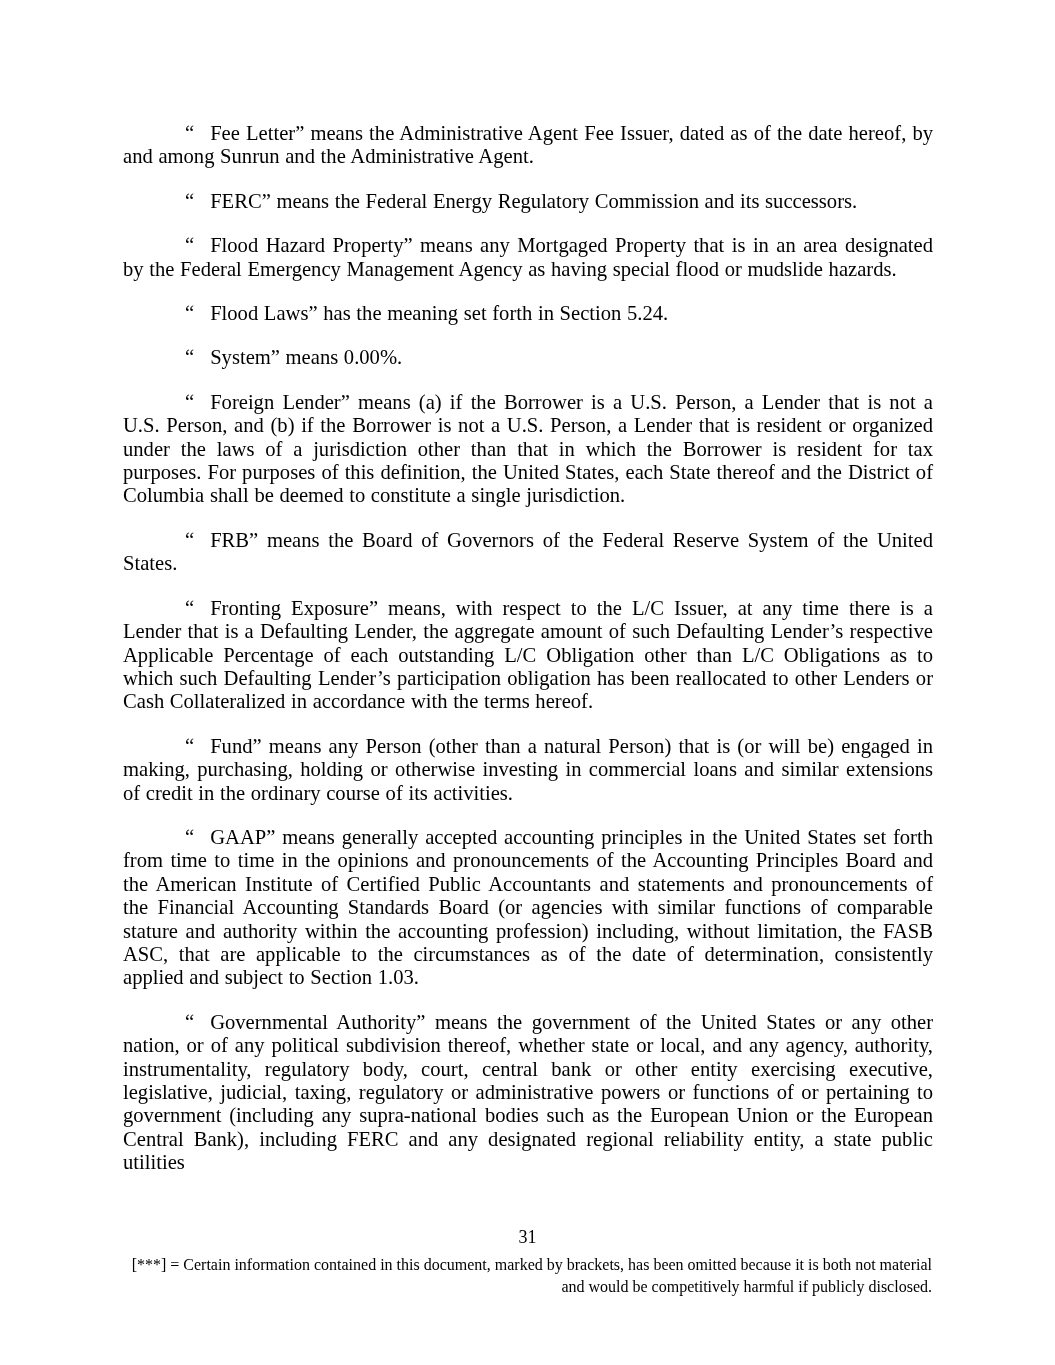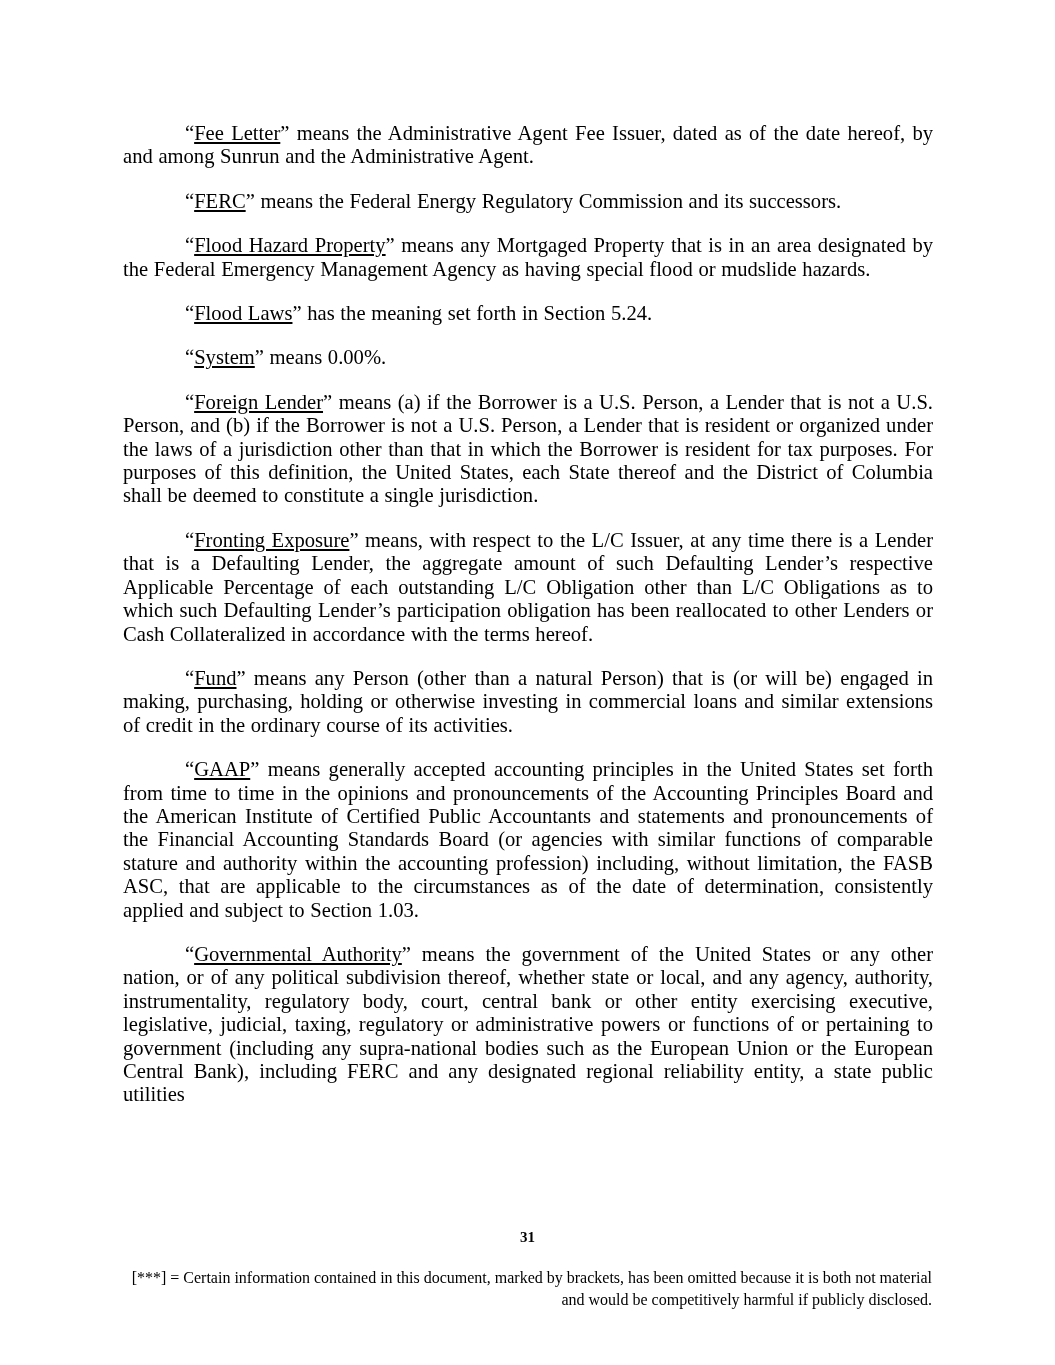--- a/index.html
+++ b/index.html
@@ -24,35 +24,34 @@
   }
   p.para {
     margin: 0 0 21px 0;
     font-size: 20.6px;
     line-height: 23.4px;
     text-align: justify;
     text-indent: 62px;
     word-spacing: 0.5px;
   }
   .term {
-    text-decoration: underline;
     text-underline-offset: 2px;
+    margin-left: 16px;
   }
   .footer {
     position: absolute;
     left: 123px;
     right: 123px;
     top: 1226px;
   }
   .page-number {
     text-align: center;
-    font-size: 15px;
+    font-size: 18px;
     line-height: 23.4px;
-    margin: 0 0 18px 0;
-    font-weight: bold;
+    margin: 0 0 5px 0;
   }
   p.footnote {
     margin: 0;
     font-size: 16px;
     line-height: 21.5px;
     text-align: right;
   }
 </style>
 </head>
 <body>
@@ -66,20 +65,21 @@
 
     <p class="para"><span>“</span><span class="term">Flood Hazard Property</span><span>” means any Mortgaged Property that is in an area designated by the Federal Emergency Management Agency as having special flood or mudslide hazards.</span></p>
 
     <p class="para"><span>“</span><span class="term">Flood Laws</span><span>” has the meaning set forth in Section 5.24.</span></p>
 
     <p class="para"><span>“</span><span class="term">System</span><span>” means 0.00%.</span></p>
 
     <p class="para"><span>“</span><span class="term">Foreign Lender</span><span>” means (a) if the Borrower is a U.S. Person, a Lender that is not a U.S. Person, and (b) if the Borrower is not a U.S. Person, a Lender that is resident or organized under the laws of a jurisdiction other than that in which the Borrower is resident for tax purposes. For purposes of this definition, the United States, each State thereof and the District of Columbia shall be deemed to constitute a single jurisdiction.</span></p>
 
 
+    <p class="para"><span>“</span><span class="term">FRB</span><span>” means the Board of Governors of the Federal Reserve System of the United States.</span></p>
 
     <p class="para"><span>“</span><span class="term">Fronting Exposure</span><span>” means, with respect to the L/C Issuer, at any time there is a Lender that is a Defaulting Lender, the aggregate amount of such Defaulting Lender’s respective Applicable Percentage of each outstanding L/C Obligation other than L/C Obligations as to which such Defaulting Lender’s participation obligation has been reallocated to other Lenders or Cash Collateralized in accordance with the terms hereof.</span></p>
 
     <p class="para"><span>“</span><span class="term">Fund</span><span>” means any Person (other than a natural Person) that is (or will be) engaged in making, purchasing, holding or otherwise investing in commercial loans and similar extensions of credit in the ordinary course of its activities.</span></p>
 
     <p class="para"><span>“</span><span class="term">GAAP</span><span>” means generally accepted accounting principles in the United States set forth from time to time in the opinions and pronouncements of the Accounting Principles Board and the American Institute of Certified Public Accountants and statements and pronouncements of the Financial Accounting Standards Board (or agencies with similar functions of comparable stature and authority within the accounting profession) including, without limitation, the FASB ASC, that are applicable to the circumstances as of the date of determination, consistently applied and subject to Section 1.03.</span></p>
 
     <p class="para"><span>“</span><span class="term">Governmental Authority</span><span>” means the government of the United States or any other nation, or of any political subdivision thereof, whether state or local, and any agency, authority, instrumentality, regulatory body, court, central bank or other entity exercising executive, legislative, judicial, taxing, regulatory or administrative powers or functions of or pertaining to government (including any supra-national bodies such as the European Union or the European Central Bank), including FERC and any designated regional reliability entity, a state public utilities</span></p>
 
   </div>

